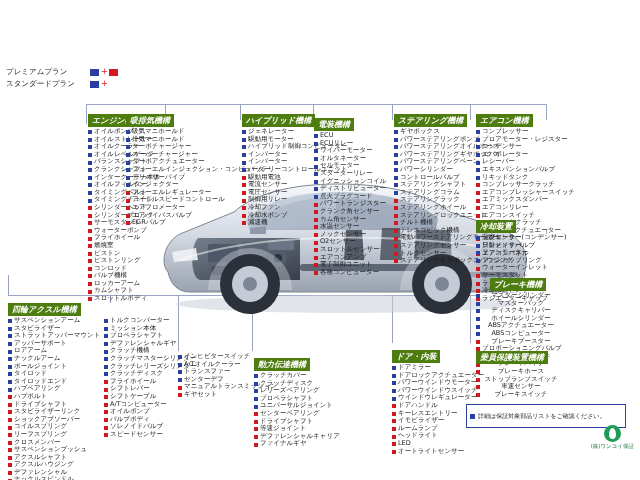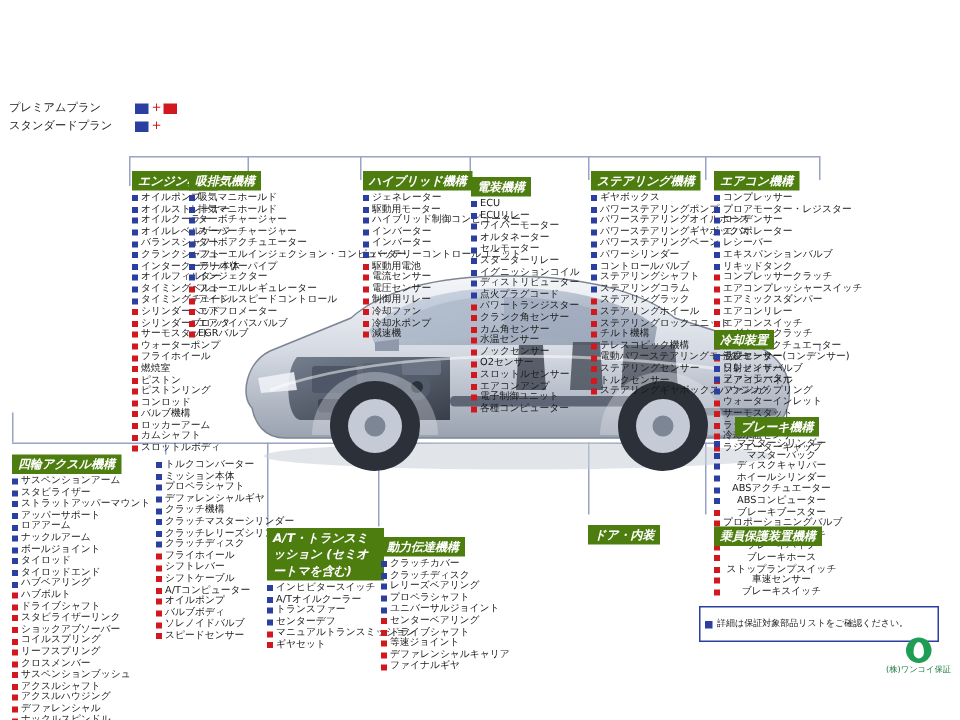--- a/index.html
+++ b/index.html
@@ -362,21 +362,21 @@
       <li class="r">リーフスプリング</li>
       <li class="r">クロスメンバー</li>
       <li class="r">サスペンションブッシュ</li>
       <li class="r">アクスルシャフト</li>
       <li class="r">アクスルハウジング</li>
       <li class="r">デファレンシャル</li>
       <li class="r">ナックルスピンドル</li>
     </ul>
   </div>
 
-  <div class="cat" style="left:104px;top:305px;width:72px;">
+  <div class="cat" style="left:104px;top:316px;width:72px;">
     <ul>
       <li>トルクコンバーター</li>
       <li>ミッション本体</li>
       <li>プロペラシャフト</li>
       <li>デファレンシャルギヤ</li>
       <li>クラッチ機構</li>
       <li>クラッチマスターシリンダー</li>
       <li>クラッチレリーズシリンダー</li>
       <li>クラッチディスク</li>
       <li class="r">フライホイール</li>
@@ -384,21 +384,20 @@
       <li class="r">シフトケーブル</li>
       <li class="r">A/Tコンピューター</li>
       <li class="r">オイルポンプ</li>
       <li class="r">バルブボディ</li>
       <li class="r">ソレノイドバルブ</li>
       <li class="r">スピードセンサー</li>
     </ul>
   </div>
 
   <div class="cat" style="left:178px;top:352px;width:72px;">
-    <div class="hd" style="white-space:normal;width:70px;">A/T・トランスミッション (セミオートマを含む)</div>
     <ul>
       <li>インヒビタースイッチ</li>
       <li>A/Tオイルクーラー</li>
       <li>トランスファー</li>
       <li>センターデフ</li>
       <li class="r">マニュアルトランスミッション</li>
       <li class="r">ギヤセット</li>
     </ul>
   </div>
 
@@ -413,20 +412,34 @@
       <li class="r">センターベアリング</li>
       <li class="r">ドライブシャフト</li>
       <li class="r">等速ジョイント</li>
       <li class="r">デファレンシャルキャリア</li>
       <li class="r">ファイナルギヤ</li>
     </ul>
   </div>
 
   <div class="cat" style="left:392px;top:344px;width:74px;">
     <div class="hd">ドア・内装</div>
+    <ul>
+      <li>ドアミラー</li>
+      <li>ドアロックアクチュエーター</li>
+      <li>パワーウインドウモーター</li>
+      <li>パワーウインドウスイッチ</li>
+      <li>ウインドウレギュレーター</li>
+      <li class="r">ドアハンドル</li>
+      <li class="r">キーレスエントリー</li>
+      <li class="r">イモビライザー</li>
+      <li class="r">ルームランプ</li>
+      <li class="r">ヘッドライト</li>
+      <li class="r">LED</li>
+      <li class="r">オートライトセンサー</li>
+    </ul>
   </div>
 
   <div class="note">
     <span class="dot"></span>
     <span>詳細は保証対象部品リストをご確認ください。</span>
   </div>
 
   <div class="logo">
     <div class="circ"></div>
     <div class="tx">(株)ワンコイ保証</div>

